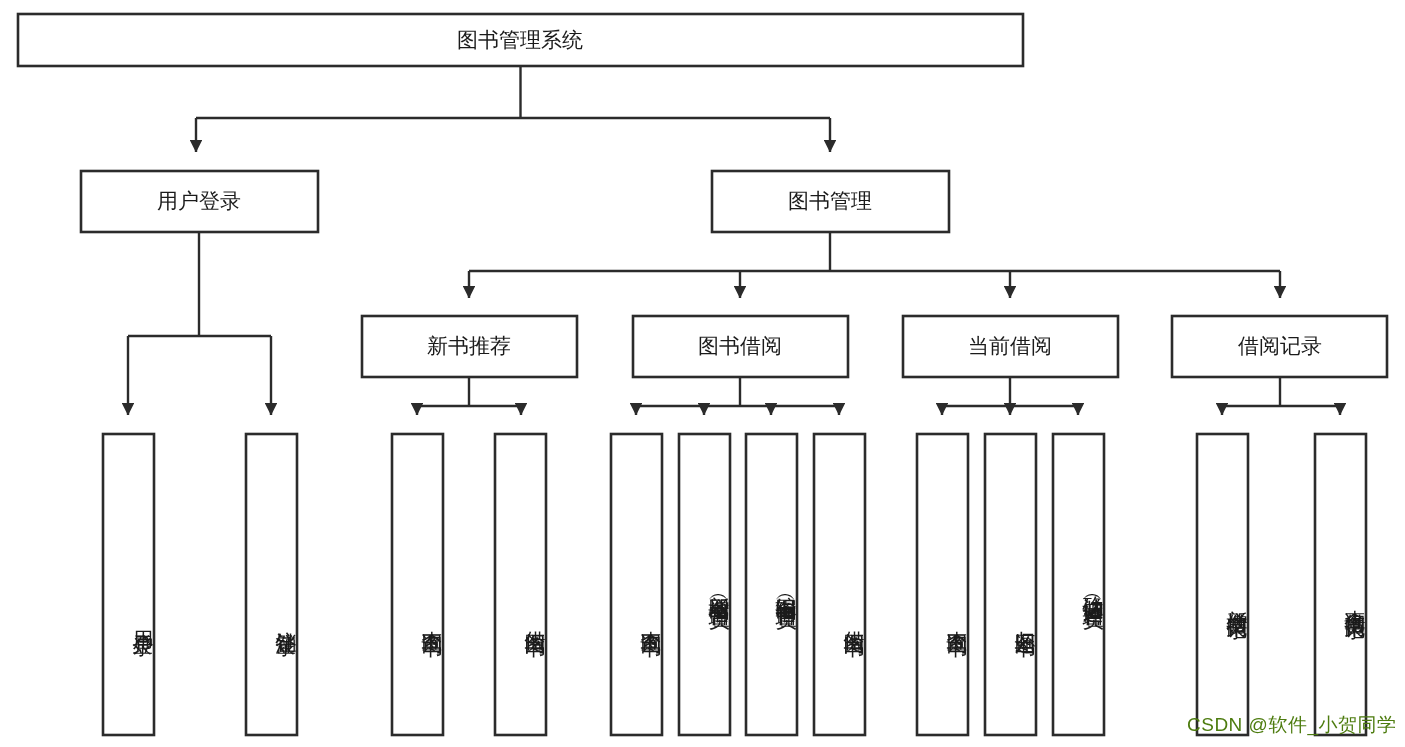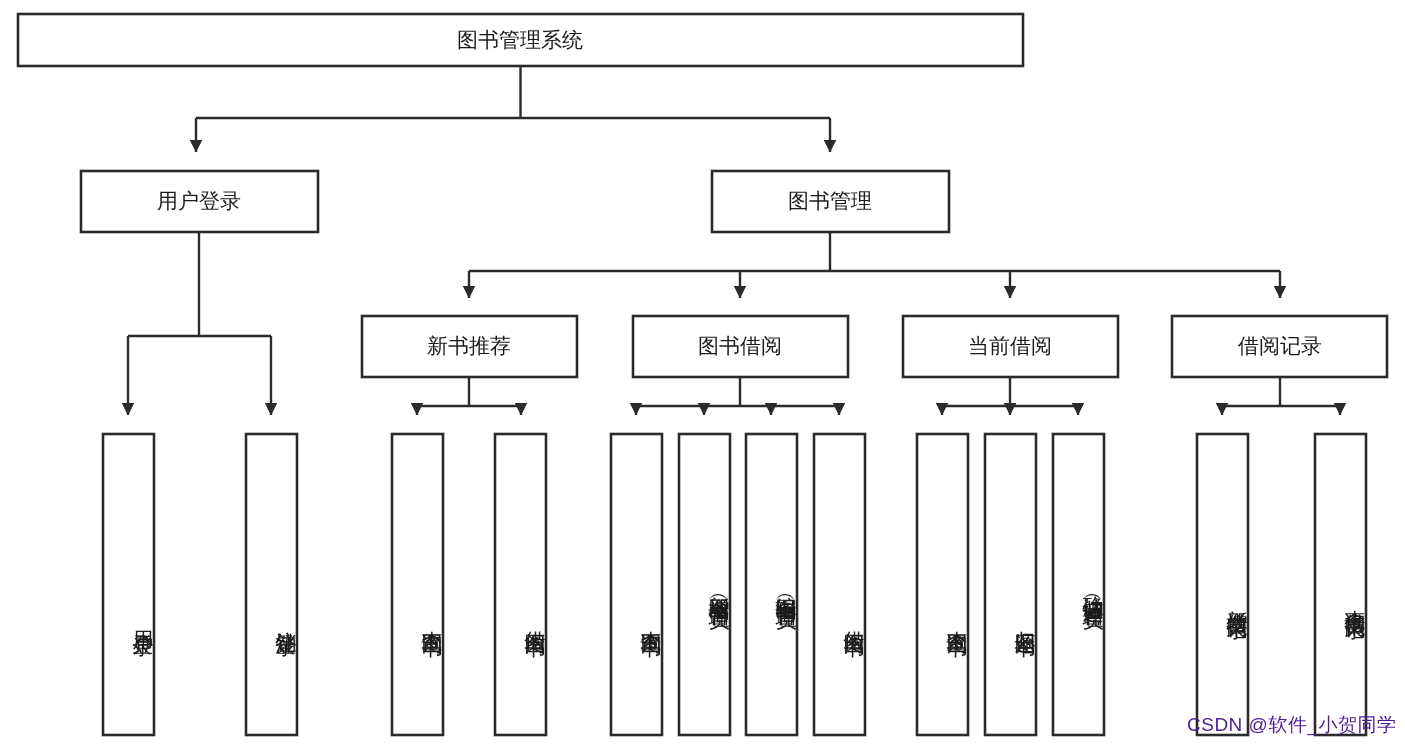--- a/index.html
+++ b/index.html
@@ -65,21 +65,21 @@
     display: flex;
     align-items: flex-start;
     justify-content: center;
   }
   .watermark {
     position: absolute;
     left: 1187px;
     top: 712px;
     font-family: "Liberation Sans", "DejaVu Sans", sans-serif;
     font-size: 19px;
-    color: #4c1d95;
+    color: #4d7c0f;
     white-space: nowrap;
     letter-spacing: 0.5px;
   }
 </style>
 </head>
 <body>
 
 <div id="diagram-root">
 
   <svg id="tree-svg" viewBox="0 0 1405 747" xmlns="http://www.w3.org/2000/svg">

